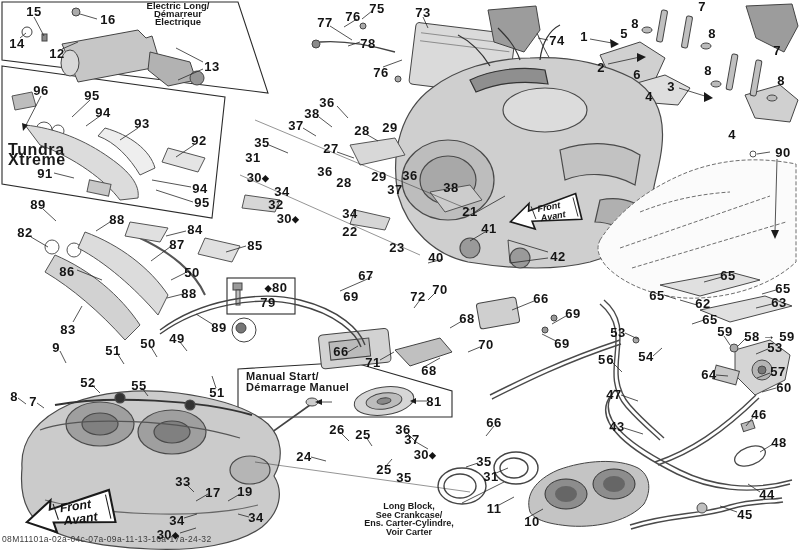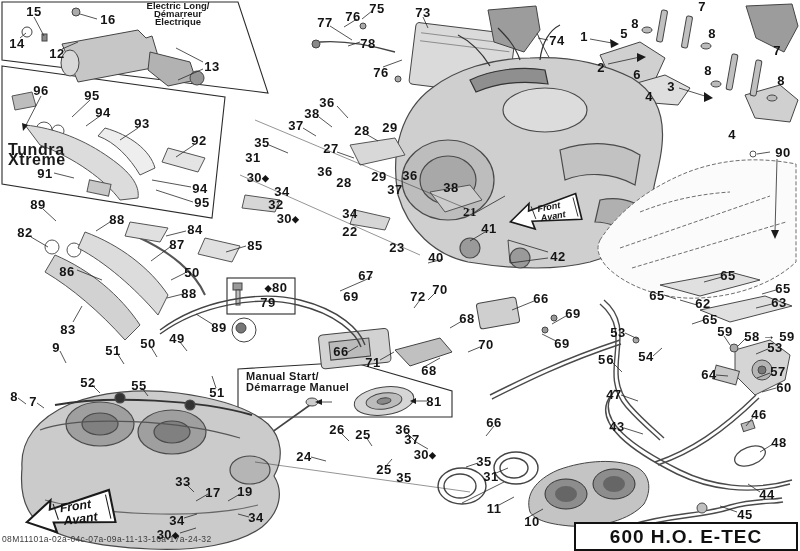--- a/index.html
+++ b/index.html
@@ -372,22 +372,27 @@
   <div class="lbl" id="tundra-label">
     <div>Tundra</div>
     <div>Xtreme</div>
   </div>
 
   <div class="lbl" id="manual-label">
     <div>Manual Start/</div>
     <div>Démarrage Manuel</div>
   </div>
 
-
-  <div id="model-box">600 H.O. E-TEC</div>
+  <div class="lbl" id="longblock-label">
+    <div>Long Block,</div>
+    <div>See Crankcase/</div>
+    <div>Ens. Carter-Cylindre,</div>
+    <div>Voir Carter</div>
+  </div>
+
 
   <div id="footer-code">08M11101a-02a-04c-07a-09a-11-13-16a-17a-24-32</div>
 
   <div id="callout-layer">
       <div class="callout" style="left: 34px; top: 11px;">15</div>
       <div class="callout" style="left: 108px; top: 19px;">16</div>
       <div class="callout" style="left: 17px; top: 43px;">14</div>
       <div class="callout" style="left: 57px; top: 53px;">12</div>
       <div class="callout" style="left: 212px; top: 66px;">13</div>
       <div class="callout" style="left: 325px; top: 22px;">77</div>
@@ -443,21 +448,21 @@
       <div class="callout" style="left: 379px; top: 176px;">29</div>
       <div class="callout" style="left: 410px; top: 175px;">36</div>
       <div class="callout" style="left: 395px; top: 189px;">37</div>
       <div class="callout" style="left: 282px; top: 191px;">34</div>
       <div class="callout" style="left: 276px; top: 204px;">32</div>
       <div class="callout" style="left: 288px; top: 218px;">30<span class="dia">◆</span></div>
       <div class="callout" style="left: 350px; top: 213px;">34</div>
       <div class="callout" style="left: 350px; top: 231px;">22</div>
       <div class="callout" style="left: 397px; top: 247px;">23</div>
       <div class="callout" style="left: 451px; top: 187px;">38</div>
-      <div class="callout" style="left: 470px; top: 211px; font-family: Liberation Serif, serif;">21</div>
+      <div class="callout" style="left: 470px; top: 211px;">21</div>
       <div class="callout" style="left: 436px; top: 257px;">40</div>
       <div class="callout" style="left: 489px; top: 228px;">41</div>
       <div class="callout" style="left: 558px; top: 256px;">42</div>
       <div class="callout" style="left: 366px; top: 275px;">67</div>
       <div class="callout" style="left: 276px; top: 287px;"><span class="dia">◆</span>80</div>
       <div class="callout" style="left: 268px; top: 302px;">79</div>
       <div class="callout" style="left: 351px; top: 296px;">69</div>
       <div class="callout" style="left: 440px; top: 289px;">70</div>
       <div class="callout" style="left: 418px; top: 296px;">72</div>
       <div class="callout" style="left: 541px; top: 298px;">66</div>

